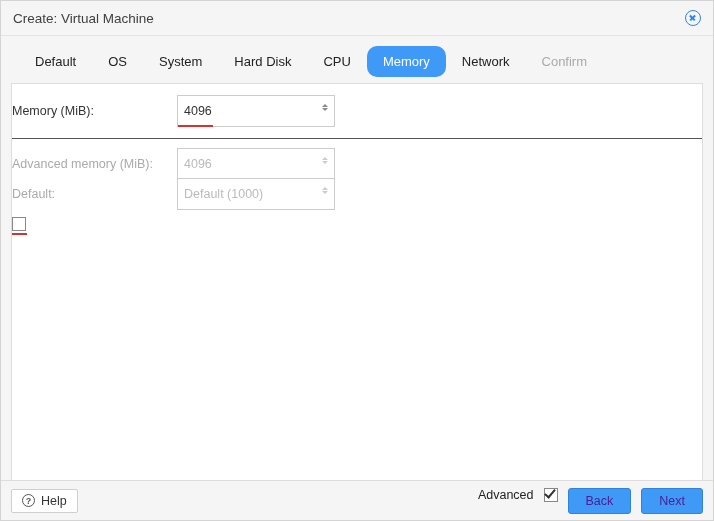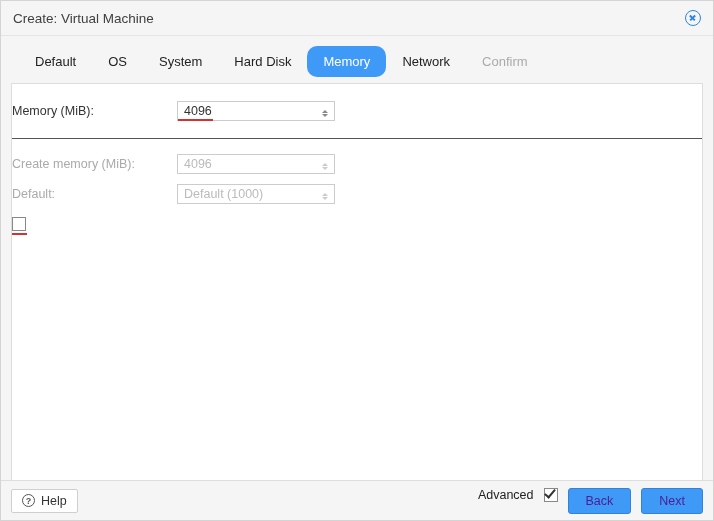--- a/index.html
+++ b/index.html
@@ -86,21 +86,21 @@
     height: 30px;
   }
   .form-label {
     width: 165px;
     color: #333;
     font-size: 12.5px;
   }
   .form-label.disabled { color: #aaa; }
   .spinner {
     width: 158px;
-    height: 20px;
+    height: 32px;
     border: 1px solid #ccc;
     display: flex;
     align-items: center;
     padding: 0 18px 0 6px;
     position: relative;
     font-size: 12.5px;
     background: #fff;
   }
   .spinner.disabled {
     color: #bbb;
@@ -243,20 +243,21 @@
   <div class="titlebar">
     <span class="title">Create: Virtual Machine</span>
     <div class="close-x"></div>
   </div>
 
   <div class="tabbar">
     <div class="tab">Default</div>
     <div class="tab">OS</div>
     <div class="tab">System</div>
     <div class="tab">Hard Disk</div>
+    <div class="tab">CPU</div>
     <div class="tab active">Memory</div>
     <div class="tab">Network</div>
     <div class="tab disabled">Confirm</div>
   </div>
 
   <div class="panel">
     <div class="panel-inner">
 
       <div class="form-row">
         <div class="form-label">Memory (MiB):</div>
@@ -266,21 +267,21 @@
             <div class="spin-up"></div>
               <div class="spin-down"></div>
           </div>
           <div class="redline"></div>
         </div>
       </div>
 
       <hr class="divider">
 
       <div class="form-row">
-        <div class="form-label disabled">Create memory (MiB):</div>
+        <div class="form-label disabled">Advanced memory (MiB):</div>
         <div class="spinner disabled">
           <span>4096</span>
           <div class="spin-arrows">
             <div class="spin-up"></div>
               <div class="spin-down"></div>
           </div>
         </div>
       </div>
 
       <div class="form-row">

